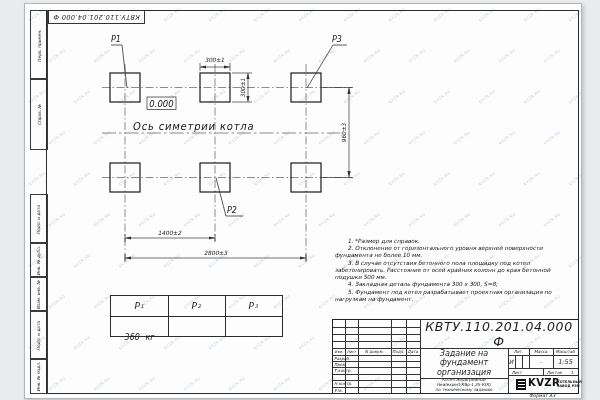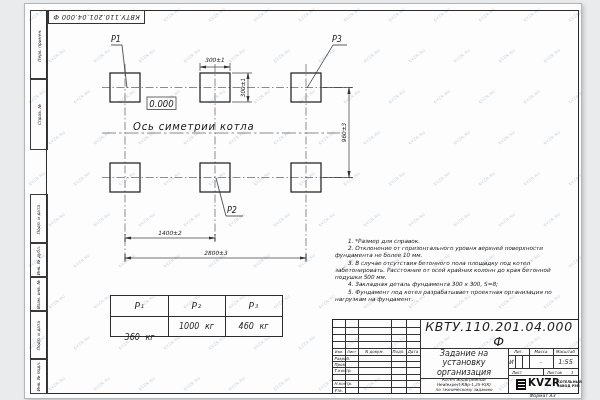--- a/index.html
+++ b/index.html
@@ -285,22 +285,20 @@
       </div>
     <div class="tcell" style="left:57px;top:0;width:57px;height:20px;font-size:9px;">
       <span>P</span>
         <sub>2</sub>
       </div>
     <div class="tcell" style="left:114px;top:0;width:57px;height:20px;font-size:9px;">
       <span>P</span>
         <sub>3</sub>
       </div>
     <div class="tcell" style="left:0;top:31px;width:57px;height:20px;font-size:8px;word-spacing:3px;">360 кг</div>
-    <div class="tcell" style="left:57px;top:20px;width:57px;height:20px;font-size:8px;word-spacing:3px;">1000 кг</div>
-    <div class="tcell" style="left:114px;top:20px;width:57px;height:20px;font-size:8px;word-spacing:3px;">460 кг</div>
   </div>
 
   <div class="notes">
     <p class="note">1. *Размер для справок.</p>
     <p class="note">2. Отклонение от горизонтального уровня верхней поверхности фундамента не более 10 мм.</p>
     <p class="note">3. В случае отсутствия бетонного пола площадку под котел забетонировать. Расстояние от осей крайних колонн до края бетонной подушки 500 мм.</p>
     <p class="note">4. Закладная деталь фундамента 300 x 300, S=8;</p>
     <p class="note">5. Фундамент под котел разрабатывает проектная организация по нагрузкам на фундамент.</p>
   </div>
 
@@ -341,21 +339,21 @@
     <div class="tlabel" style="left:1.5px;top:35.5px;">Разраб.</div>
     <div class="tlabel" style="left:1.5px;top:42px;">Пров.</div>
     <div class="tlabel" style="left:1.5px;top:48.4px;">Т.контр.</div>
     <div class="tlabel" style="left:1.5px;top:54.8px;"></div>
     <div class="tlabel" style="left:1.5px;top:61.2px;">Н.контр.</div>
     <div class="tlabel" style="left:1.5px;top:67.6px;">Утв.</div>
 
     <div class="docnum center">КВТУ.110.201.04.000  Ф</div>
     <div class="ttitle center">
       <div><span>Задание на</span><br>
-           <span>установку</span><br>
+           <span>фундамент</span><br>
            <span>организация</span></div>
     </div>
     <div class="tsub center">
       <div><span>Котел Водогрейный</span><br>
            <span>Heatexpert-КВр-1,25-К(К)</span><br>
            <span>по техническому заданию</span></div>
     </div>
 
     <div class="tlabel center" style="left:175px;top:28.5px;width:21px;height:6px;">Лит.</div>
     <div class="tlabel center" style="left:196px;top:28.5px;width:24px;height:6px;">Масса</div>

